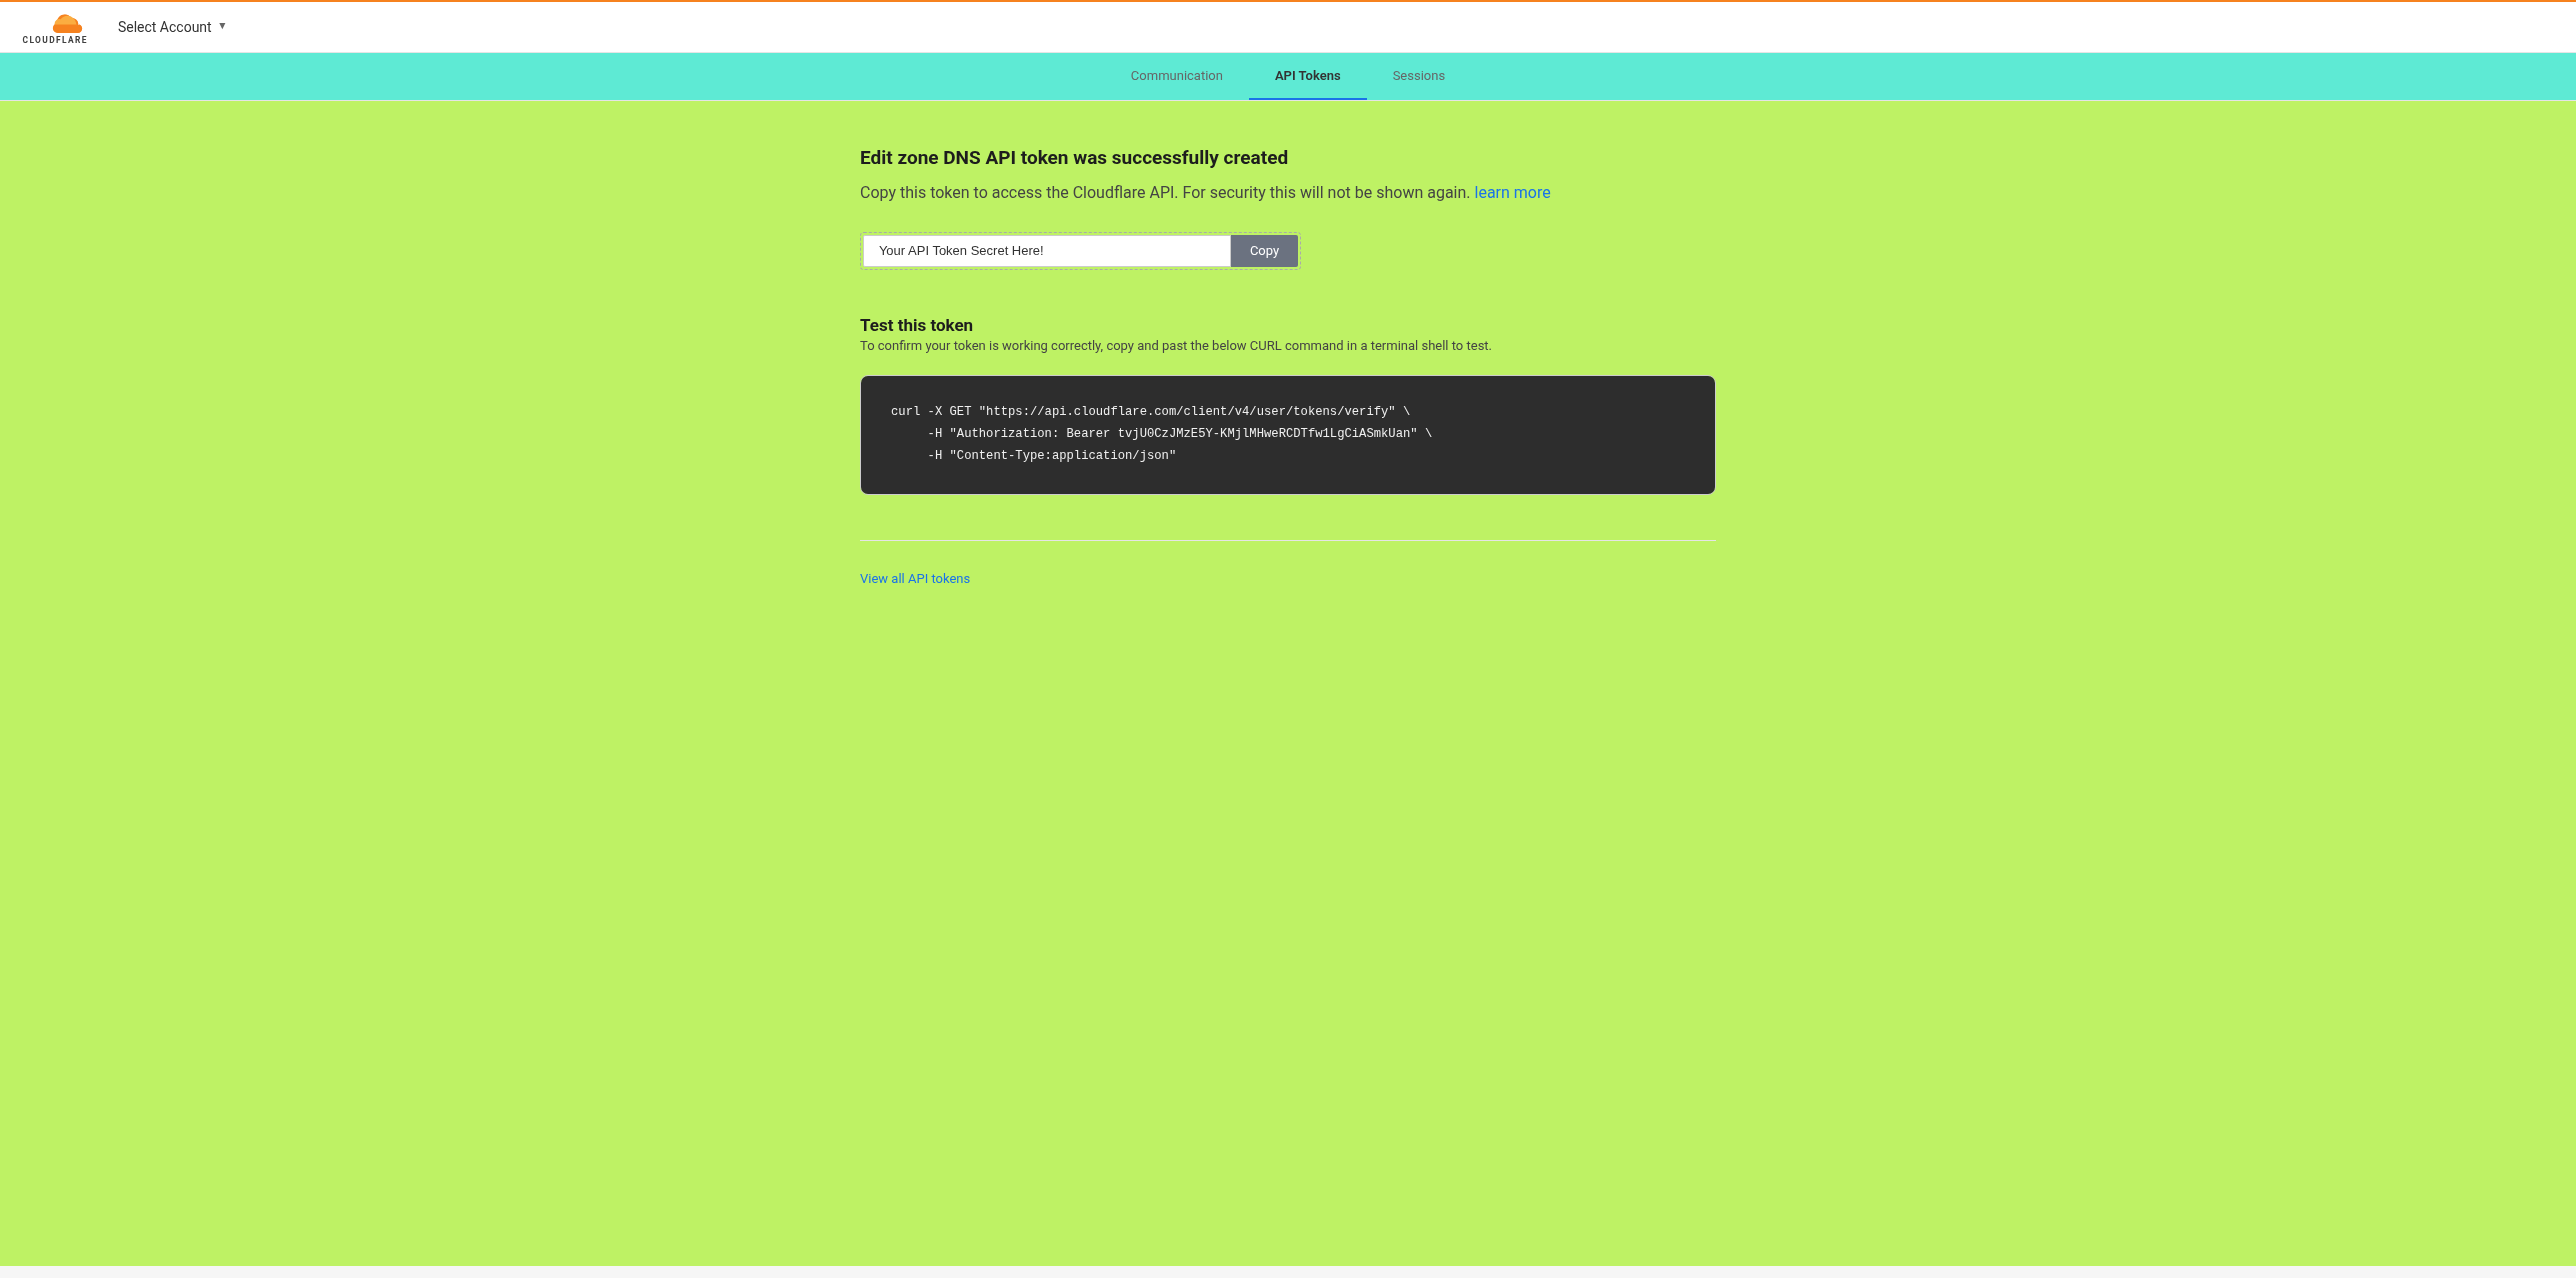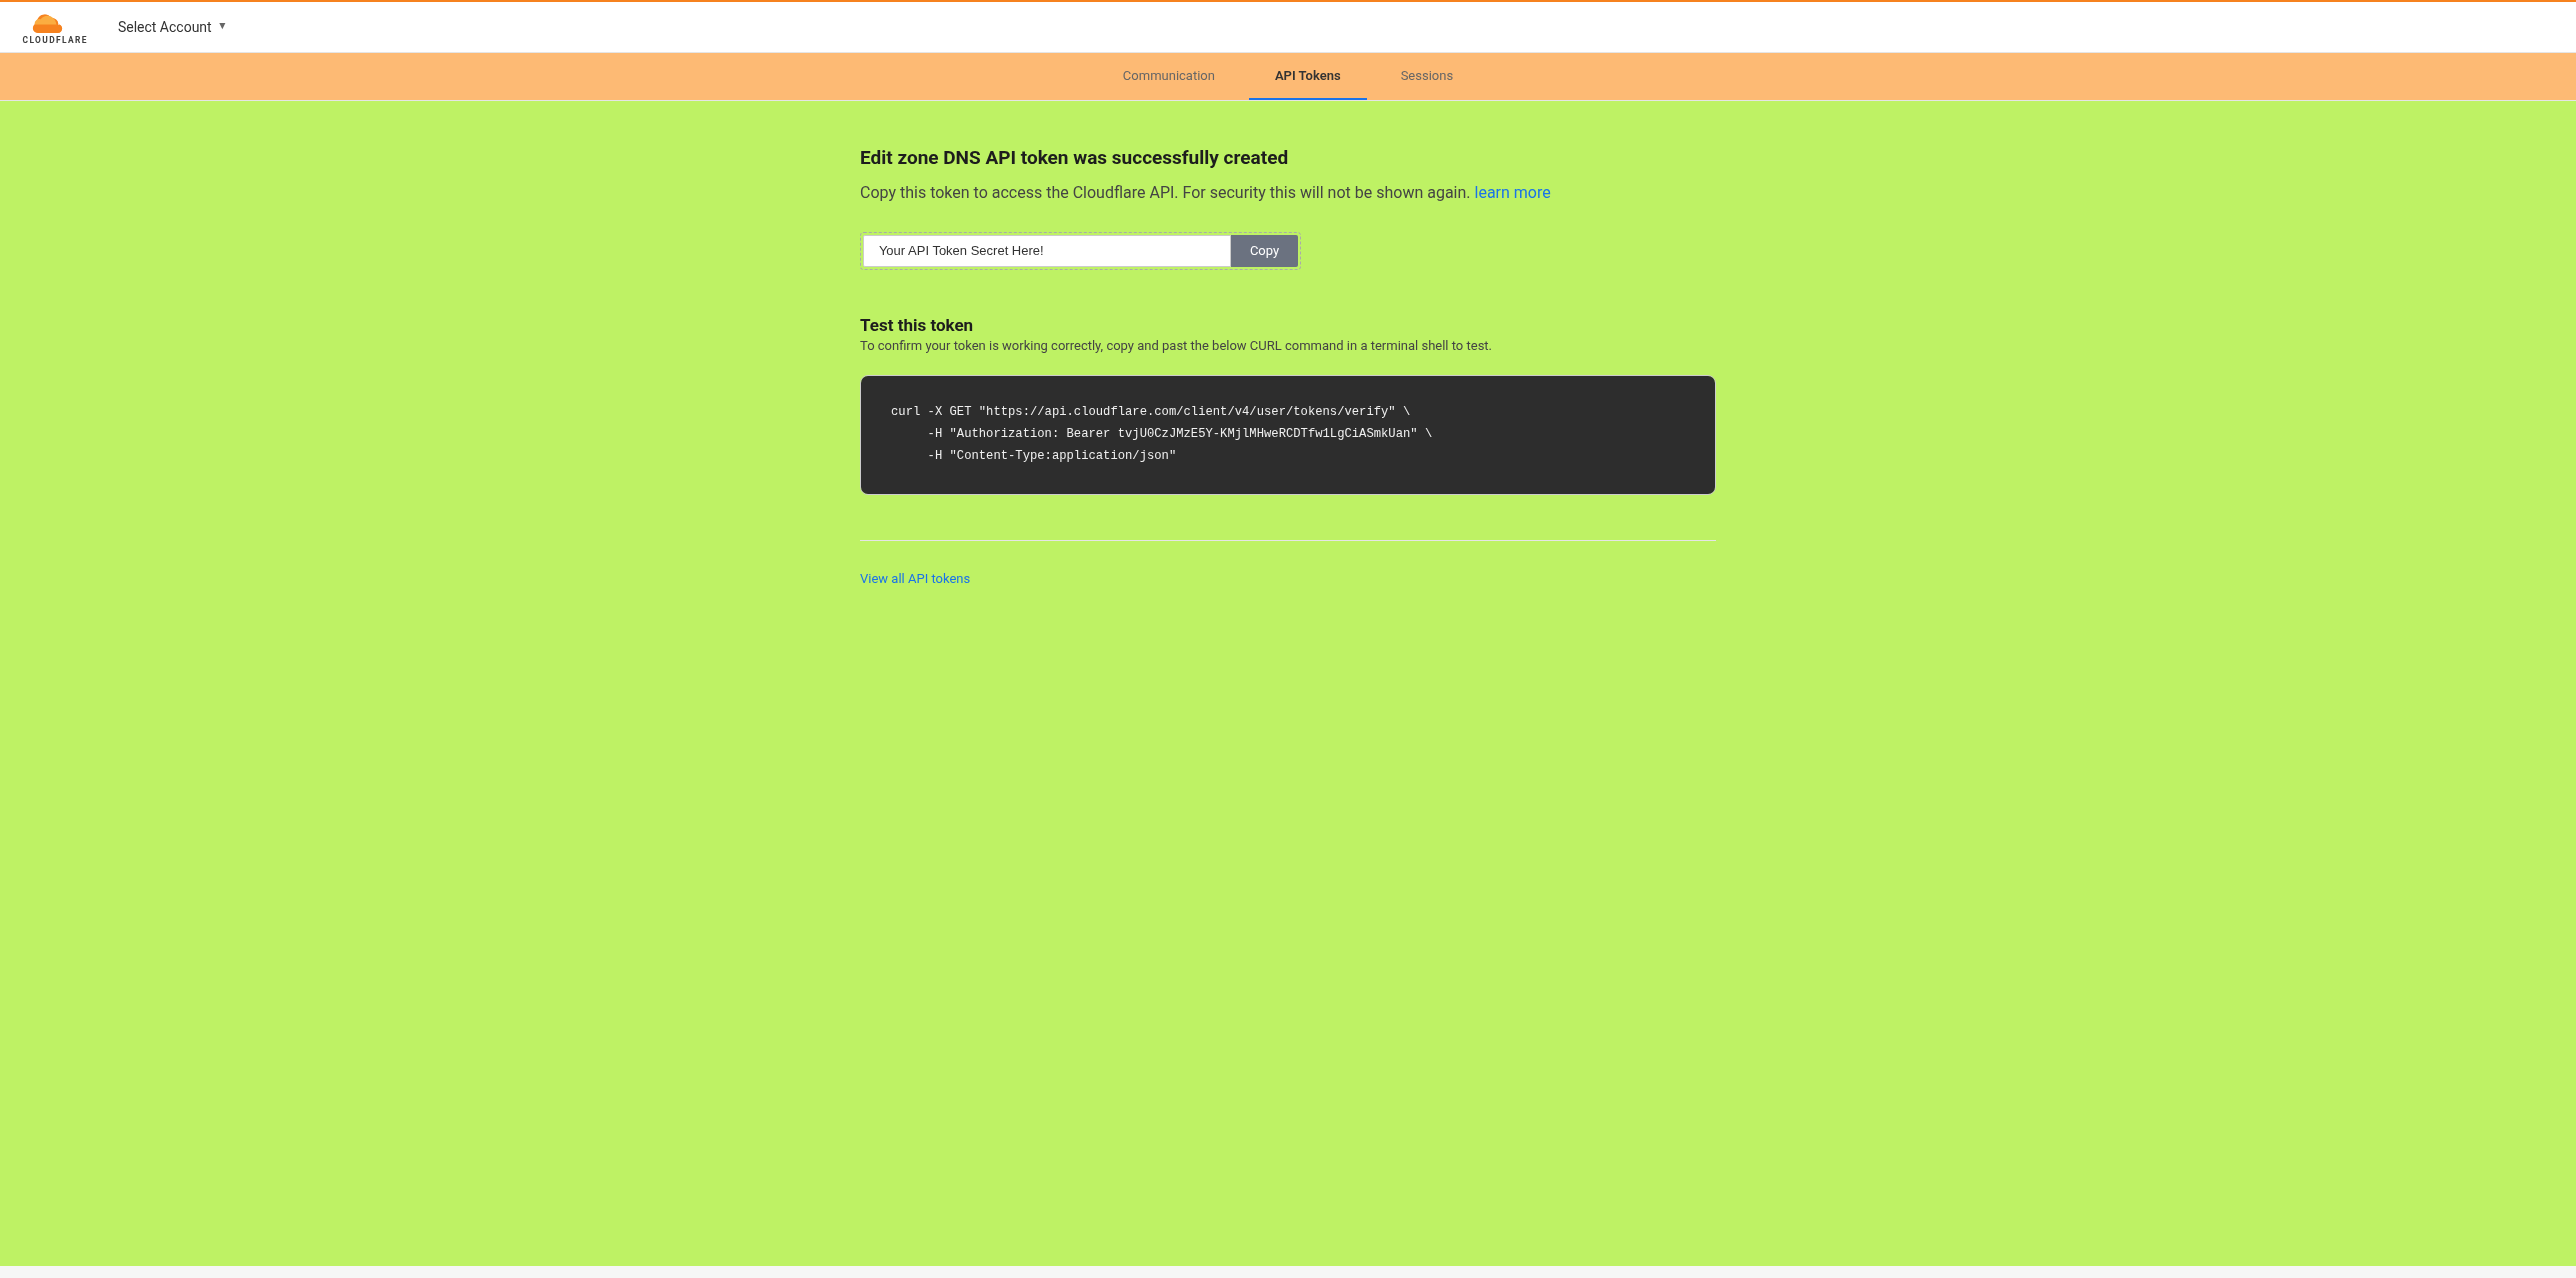--- a/index.html
+++ b/index.html
@@ -29,21 +29,21 @@
     .logo-area {
       display: flex;
       align-items: center;
       gap: 7.5px;
       margin-right: 30px;
     }
 
     .cloudflare-logo {
       display: flex;
       flex-direction: column;
-      align-items: flex-start;
+      align-items: flex-end;
     }
 
     .cf-cloud {
       width: 45px;
       height: 26px;
     }
 
     .cf-wordmark {
       font-size: 8.4px;
       font-weight: 700;
@@ -63,25 +63,25 @@
       font-family: inherit;
     }
 
     .select-account-btn .chevron {
       font-size: 10.3px;
       color: #666;
     }
 
     
     .nav-tabs {
-      background: #fdba74;
+      background: #5eead4;
       border-bottom: 0.9px solid #e5e5e5;
       display: flex;
       justify-content: center;
-      gap: 8px;
+      gap: 0;
     }
 
     .nav-tab {
       padding: 15px 26px;
       font-size: 13px;
       color: #666;
       cursor: pointer;
       border-bottom: 2.8px solid transparent;
       text-decoration: none;
       display: inline-block;

